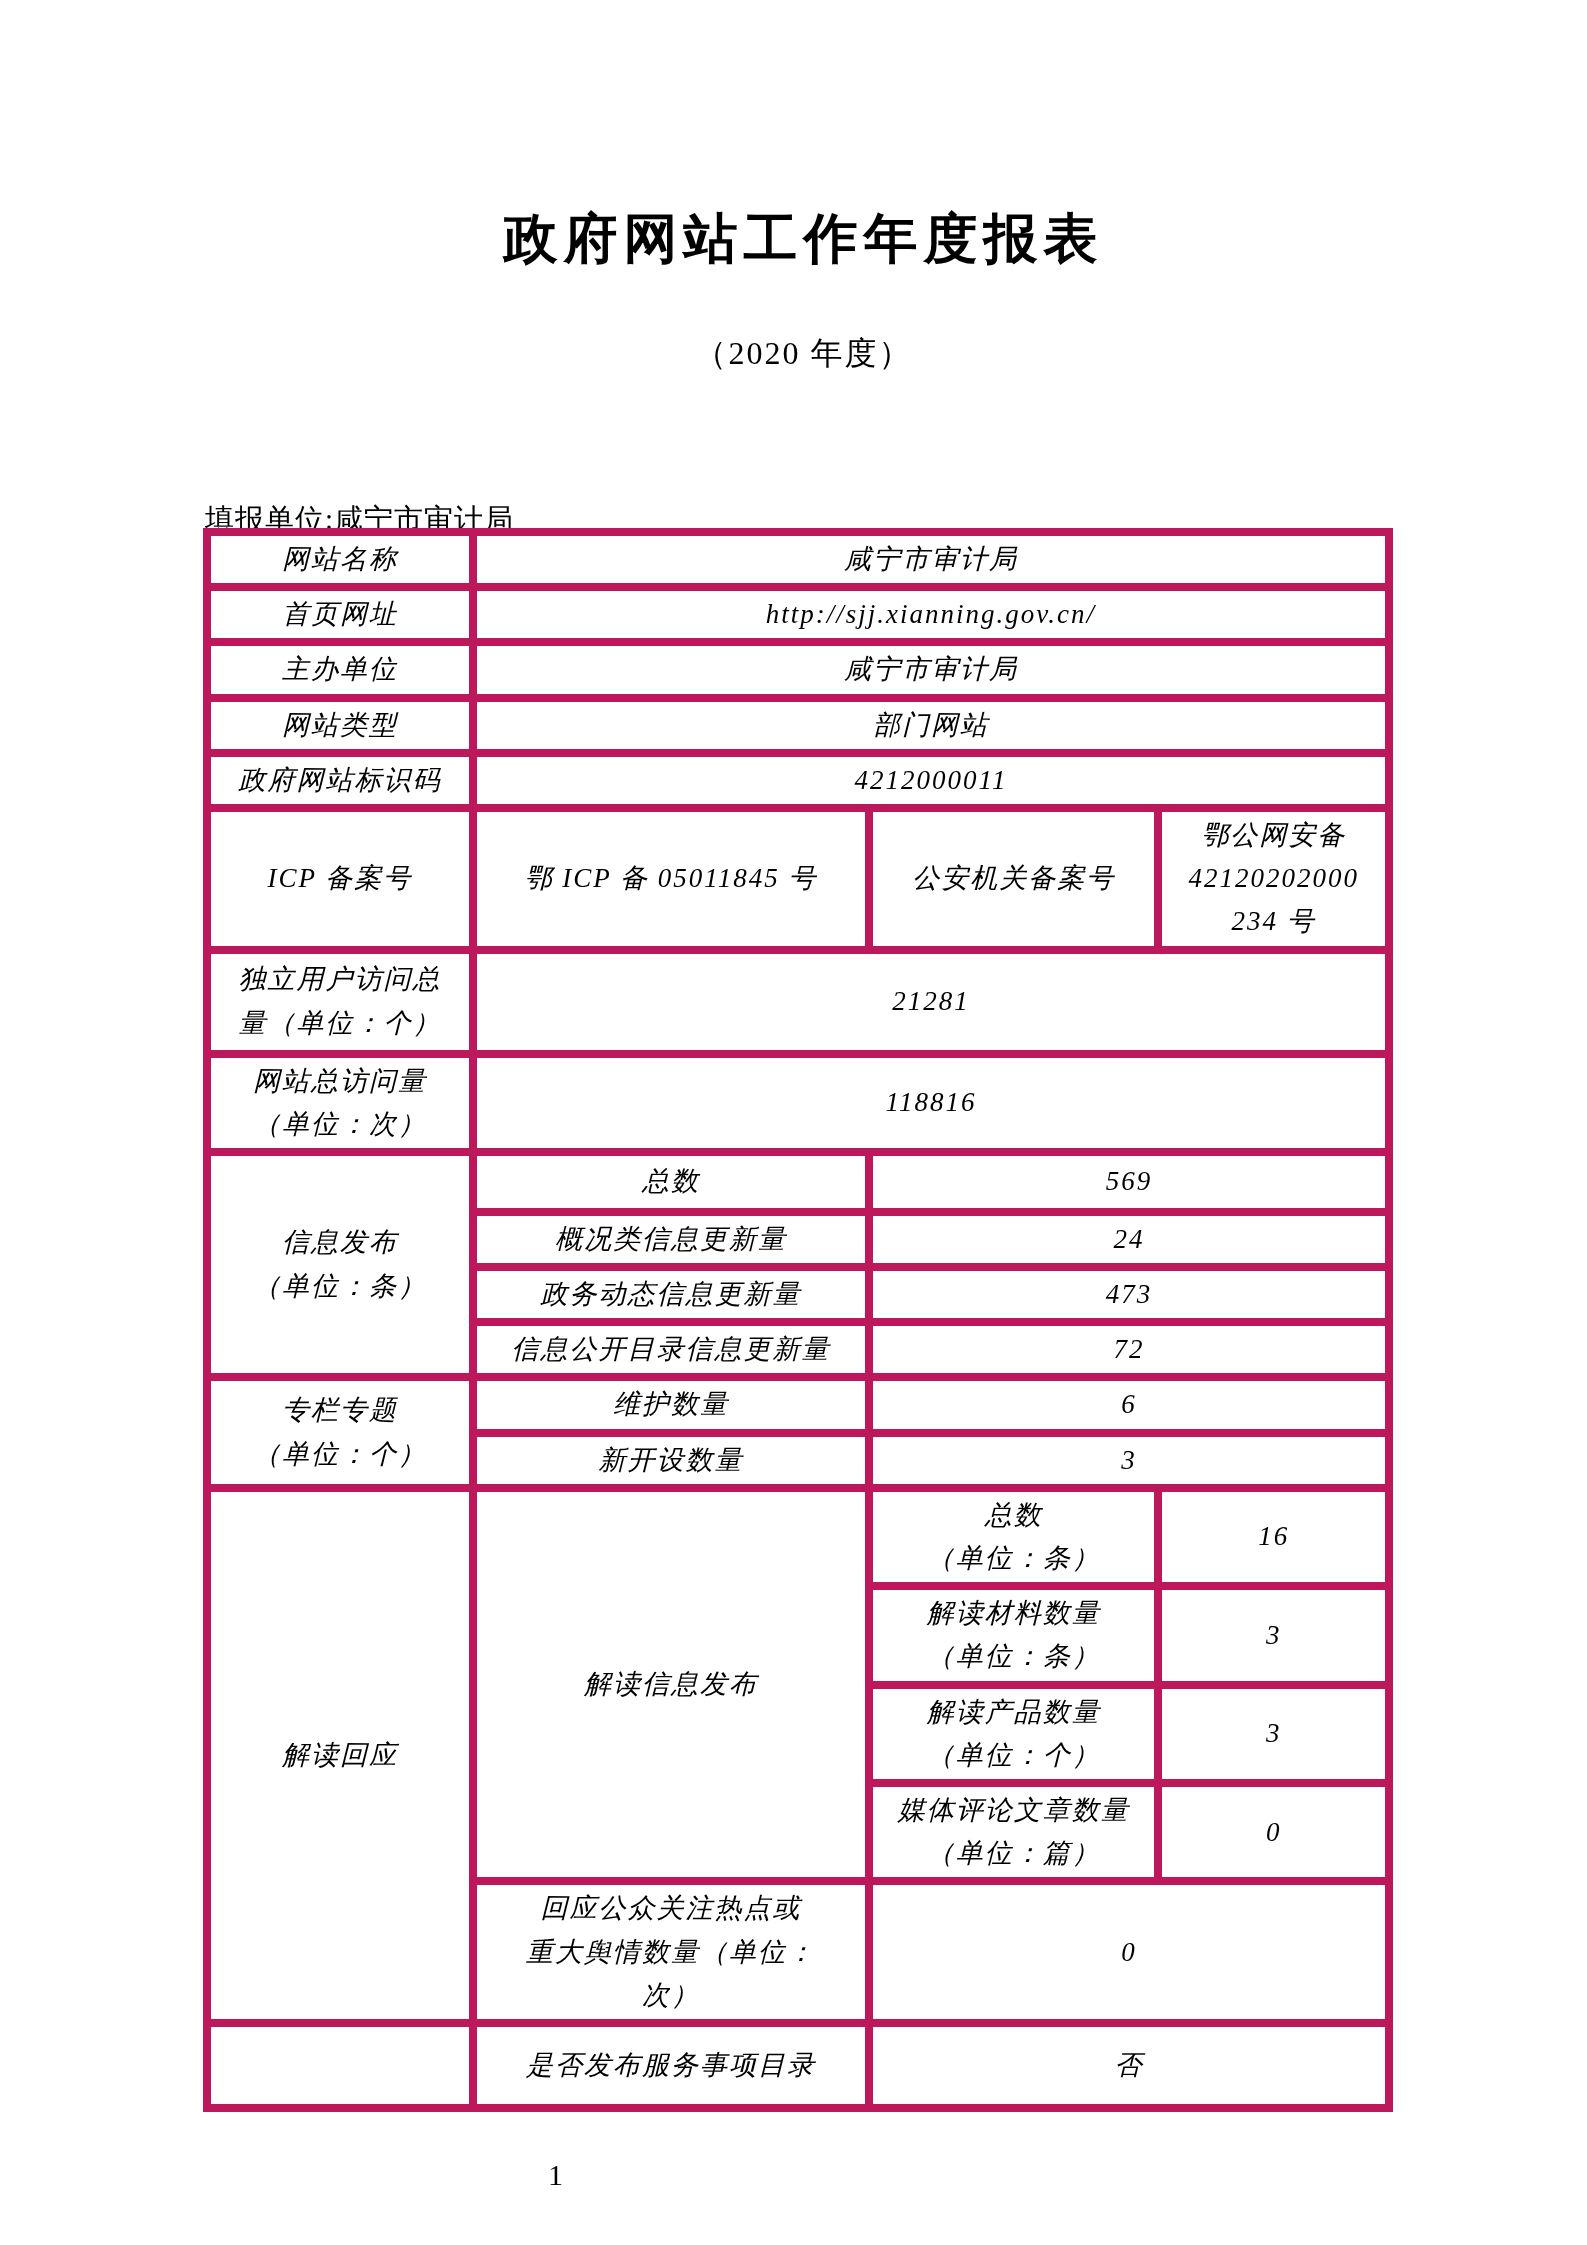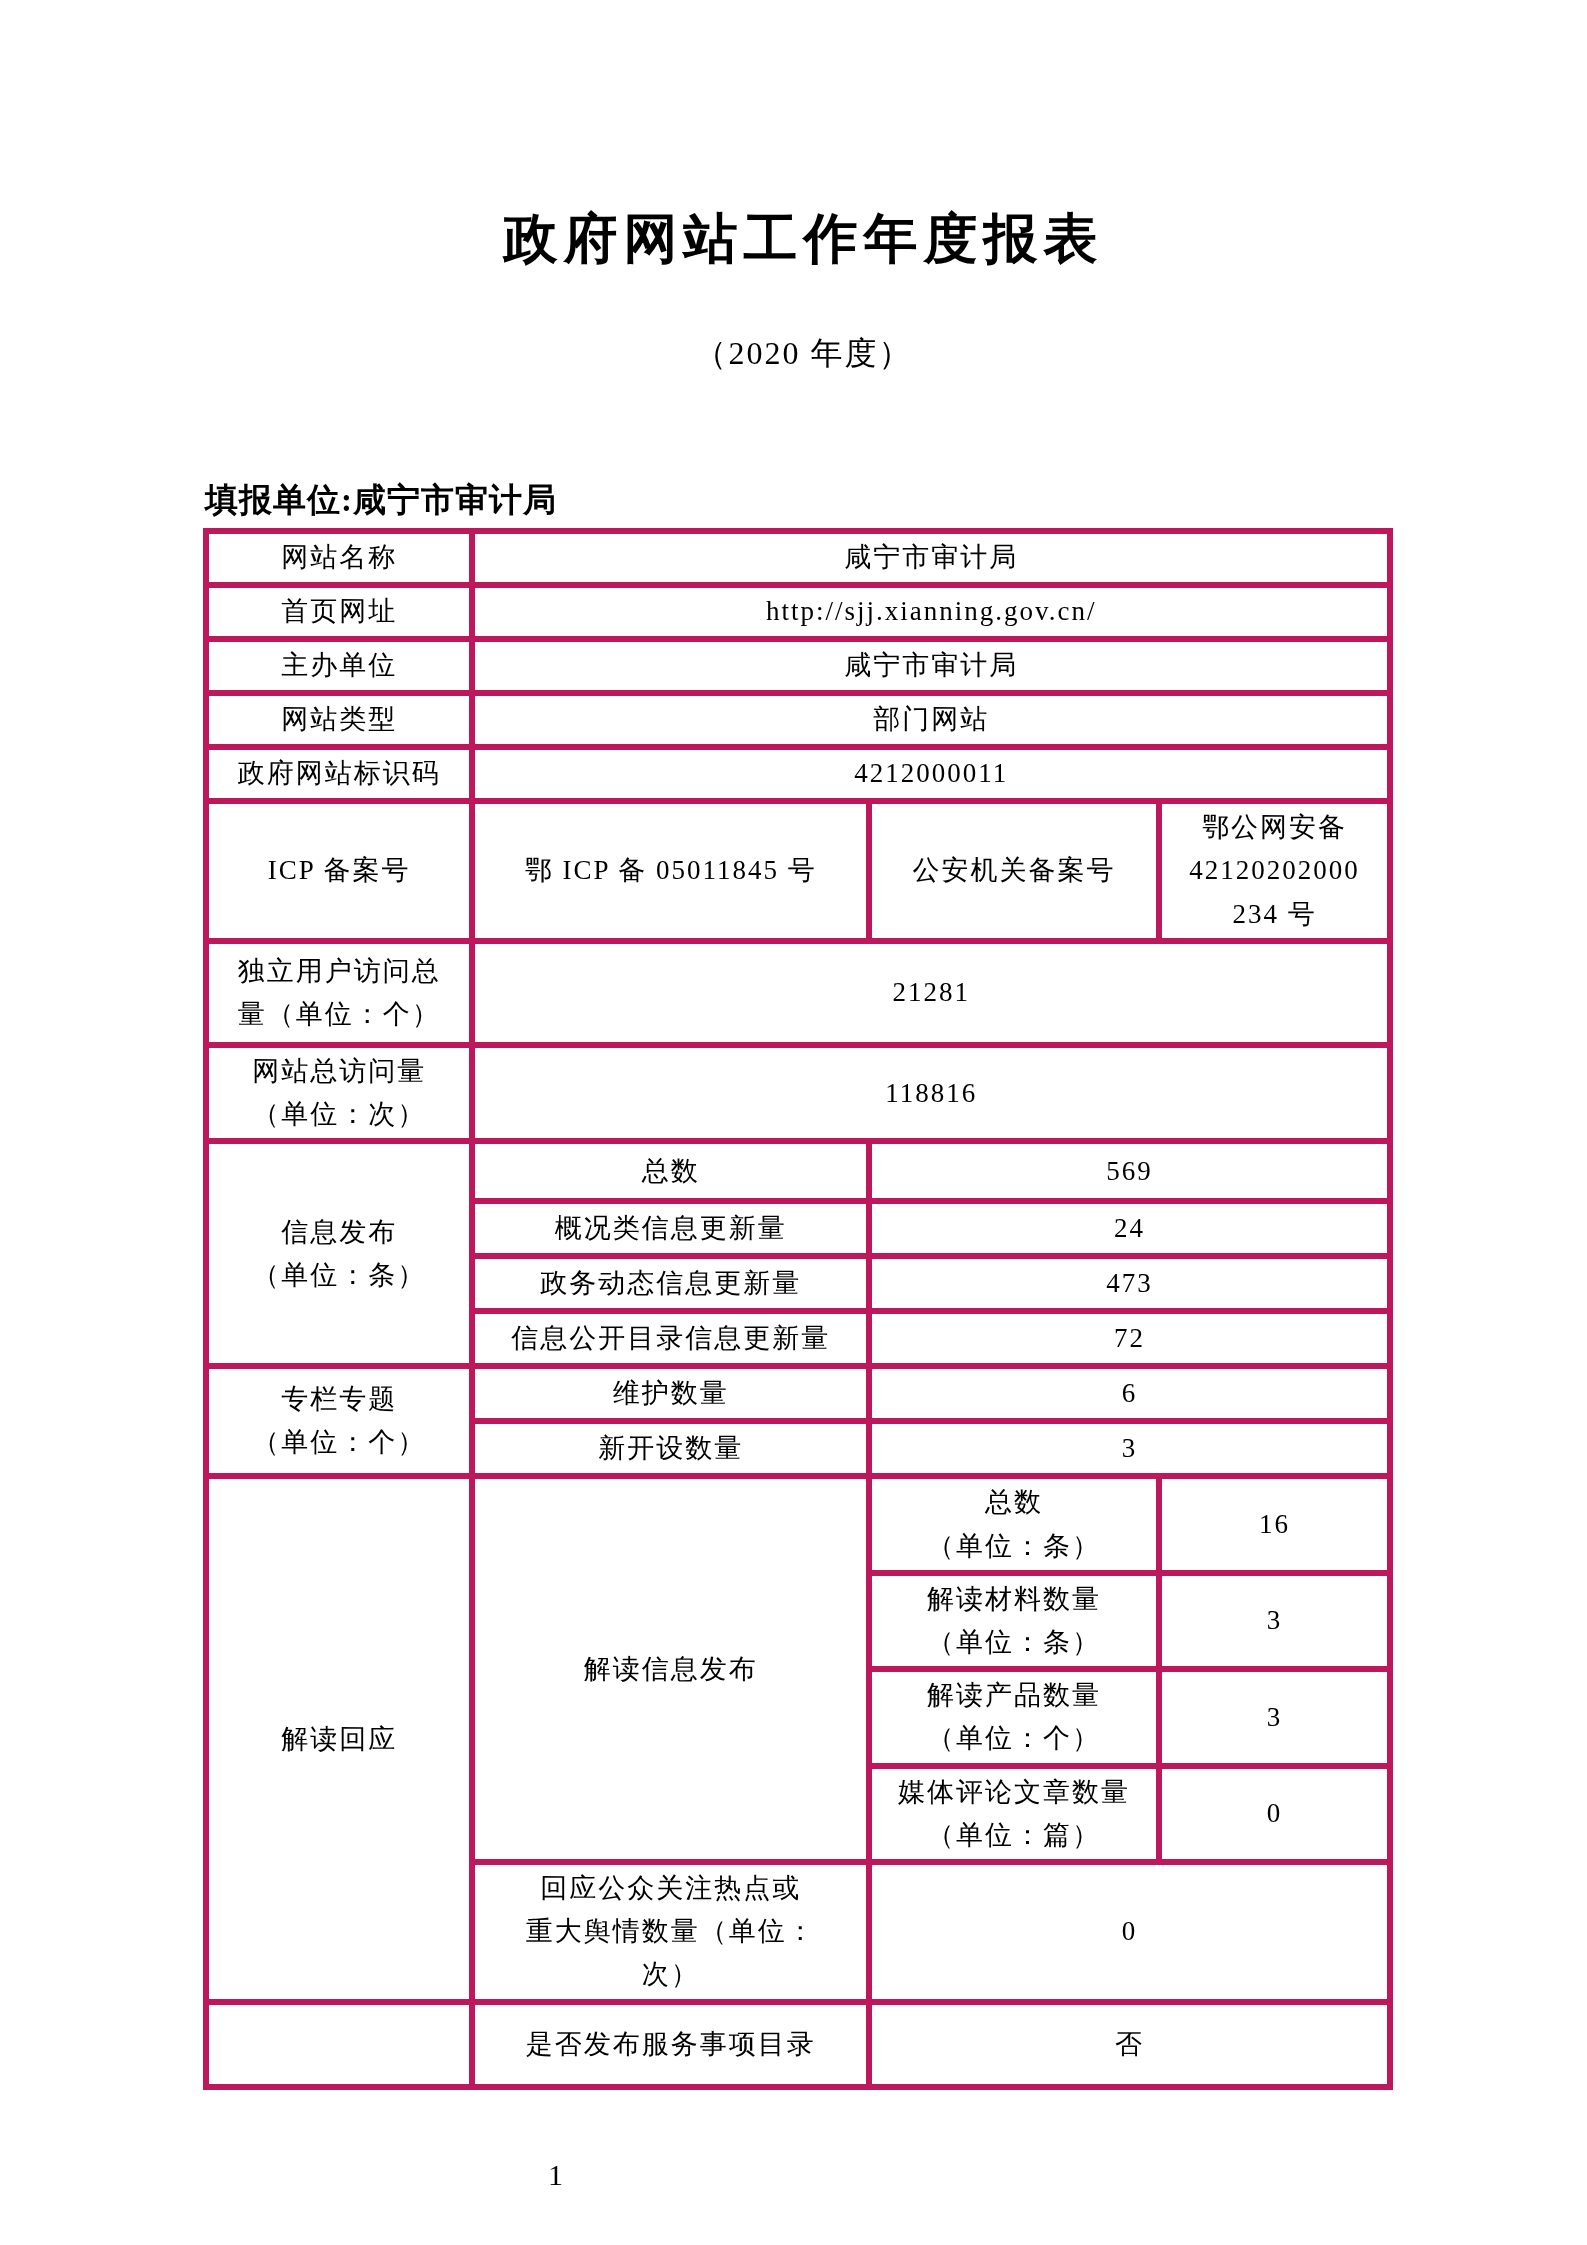--- a/index.html
+++ b/index.html
@@ -15,35 +15,36 @@
   .title{
     position:absolute;top:212px;left:0;width:100%;
     text-align:center;font-size:54px;font-weight:bold;
     letter-spacing:6px;line-height:1;
   }
   .subtitle{
     position:absolute;top:334px;left:0;width:100%;
     text-align:center;font-size:32px;letter-spacing:2px;line-height:1.2;
   }
   .reporting-unit{
-    position:absolute;top:478px;left:205px;
-    font-size:33px;font-weight:bold;letter-spacing:1px;
+    position:absolute;top:500px;left:205px;
+    font-size:29px;font-weight:normal;letter-spacing:1px;
   }
   table.report{
     position:absolute;top:528px;left:203px;
     width:1190px;table-layout:fixed;
     border-collapse:collapse;
   }
   table.report td{
-    border:6px solid #be185d;
+    border:8px solid #be185d;
     text-align:center;vertical-align:middle;
     font-size:27px;letter-spacing:2px;
     line-height:1.6;
     padding:2px 8px;
     overflow:hidden;
+    font-style:italic;
   }
   col.cA{width:22.5%;} col.cB{width:33.5%;} col.cC{width:24.5%;} col.cD{width:19.5%;}
   .ml{white-space:pre-line;}
   .latin{letter-spacing:3px;border-radius:17px;}
   .num{letter-spacing:2px;}
   tr.h54{height:54px;} tr.h140{height:140px;} tr.h104{height:104px;} tr.h90{height:90px;}
   tr.h60{height:60px;} tr.h55{height:55px;} tr.h85{height:85px;} tr.h95{height:95px;}
   .page-number{
     position:absolute;top:2158px;left:548px;
     font-size:30px;

